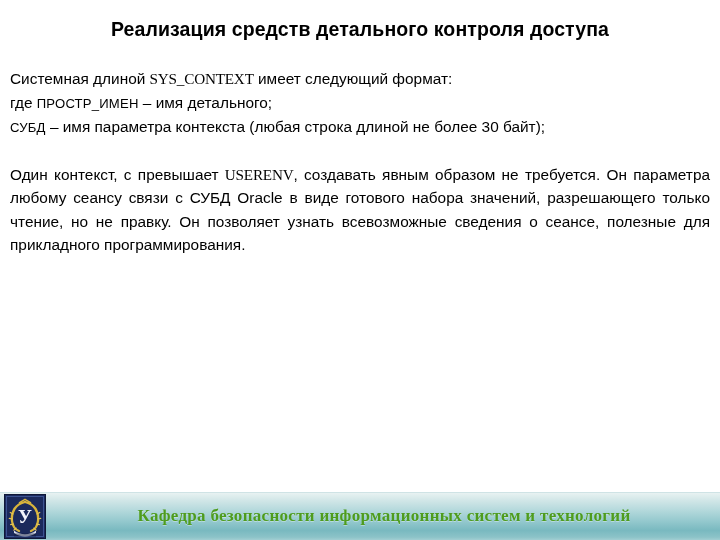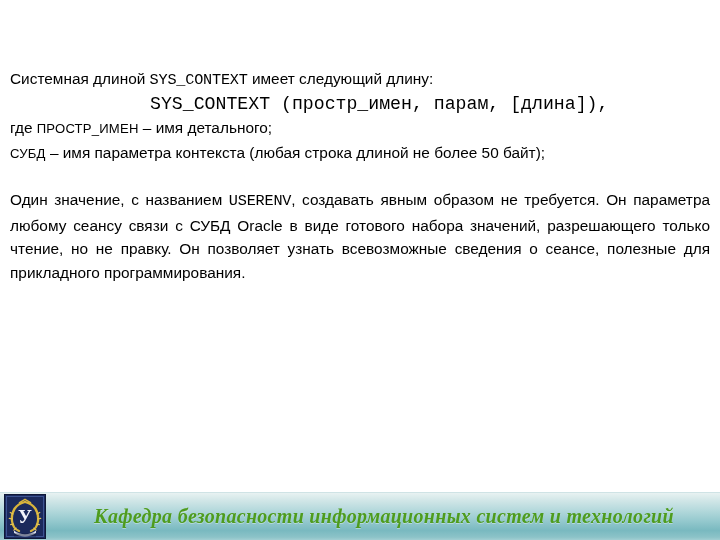--- a/index.html
+++ b/index.html
@@ -59,21 +59,21 @@
   .para.left {
     text-align: left;
   }
 
   .para.center-ind {
     text-align: left;
     padding-left: 140px;
   }
 
   .mono {
-    font-family: Liberation Mono, monospace;
+    font-family: Liberation Serif, serif;
     font-size: 15.2px;
     letter-spacing: -0.2px;
   }
 
   .mono-big {
     font-family: "Liberation Mono", "DejaVu Sans Mono", monospace;
     font-size: 18.2px;
     letter-spacing: 0px;
     color: #000000;
   }
@@ -136,55 +136,54 @@
     top: 0;
     width: 720px;
     height: 48px;
     display: flex;
     align-items: center;
     justify-content: center;
     padding-left: 48px;
     box-sizing: border-box;
     font-family: "Liberation Serif", "DejaVu Serif", serif;
     font-weight: bold;
-    font-style: italic;
-    font-size: 20px;
+    font-size: 17px;
     letter-spacing: 0.3px;
     color: #4e9c1e;
     text-shadow: 0 1px 0 rgba(255,255,255,0.35);
     white-space: nowrap;
   }
 </style>
 </head>
 <body>
 
 <div class="slide">
 
+  <div class="slide-title">Реализация средств детального контроля доступа</div>
 
   <div class="body-block">
 
     <p class="para left">
-      <span>Системная длиной </span><span class="mono">SYS_CONTEXT</span><span> имеет следующий длину:</span>
-    </p>
-
-    <p class="para center-ind mono-big">SYS_CONTEXT (простр_имен, парам, [длина]),</p>
+      <span>Системная длиной </span><span class="mono">SYS_CONTEXT</span><span> имеет следующий формат:</span>
+    </p>
+
 
     <p class="para left">
       <span>где </span><span class="mono-sc">ПРОСТР_ИМЕН</span><span> – имя детального;</span>
     </p>
 
     <p class="para left">
-      <span class="mono-sc">СУБД</span><span> – имя параметра контекста (любая строка длиной не более 50 байт);</span>
+      <span class="mono-sc">СУБД</span><span> – имя параметра контекста (любая строка длиной не более 30 байт);</span>
     </p>
 
 
     <div class="gap-para"></div>
 
     <p class="para">
-      <span>Один значение, с названием </span><span class="mono">USERENV</span><span>, создавать явным образом не требуется. Он параметра любому сеансу связи с СУБД Oracle в виде готового набора значений, разрешающего только чтение, но не правку. Он позволяет узнать всевозможные сведения о сеансе, полезные для прикладного программирования.</span>
+      <span>Один контекст, с превышает </span><span class="mono">USERENV</span><span>, создавать явным образом не требуется. Он параметра любому сеансу связи с СУБД Oracle в виде готового набора значений, разрешающего только чтение, но не правку. Он позволяет узнать всевозможные сведения о сеансе, полезные для прикладного программирования.</span>
     </p>
 
   </div>
 
   <div class="footer">
     <div class="footer-bar"></div>
 
     <div class="footer-emblem">
       <svg width="40" height="43" viewBox="0 0 40 43">
         <rect x="0" y="0" width="40" height="43" fill="#1b2a5c"></rect>

